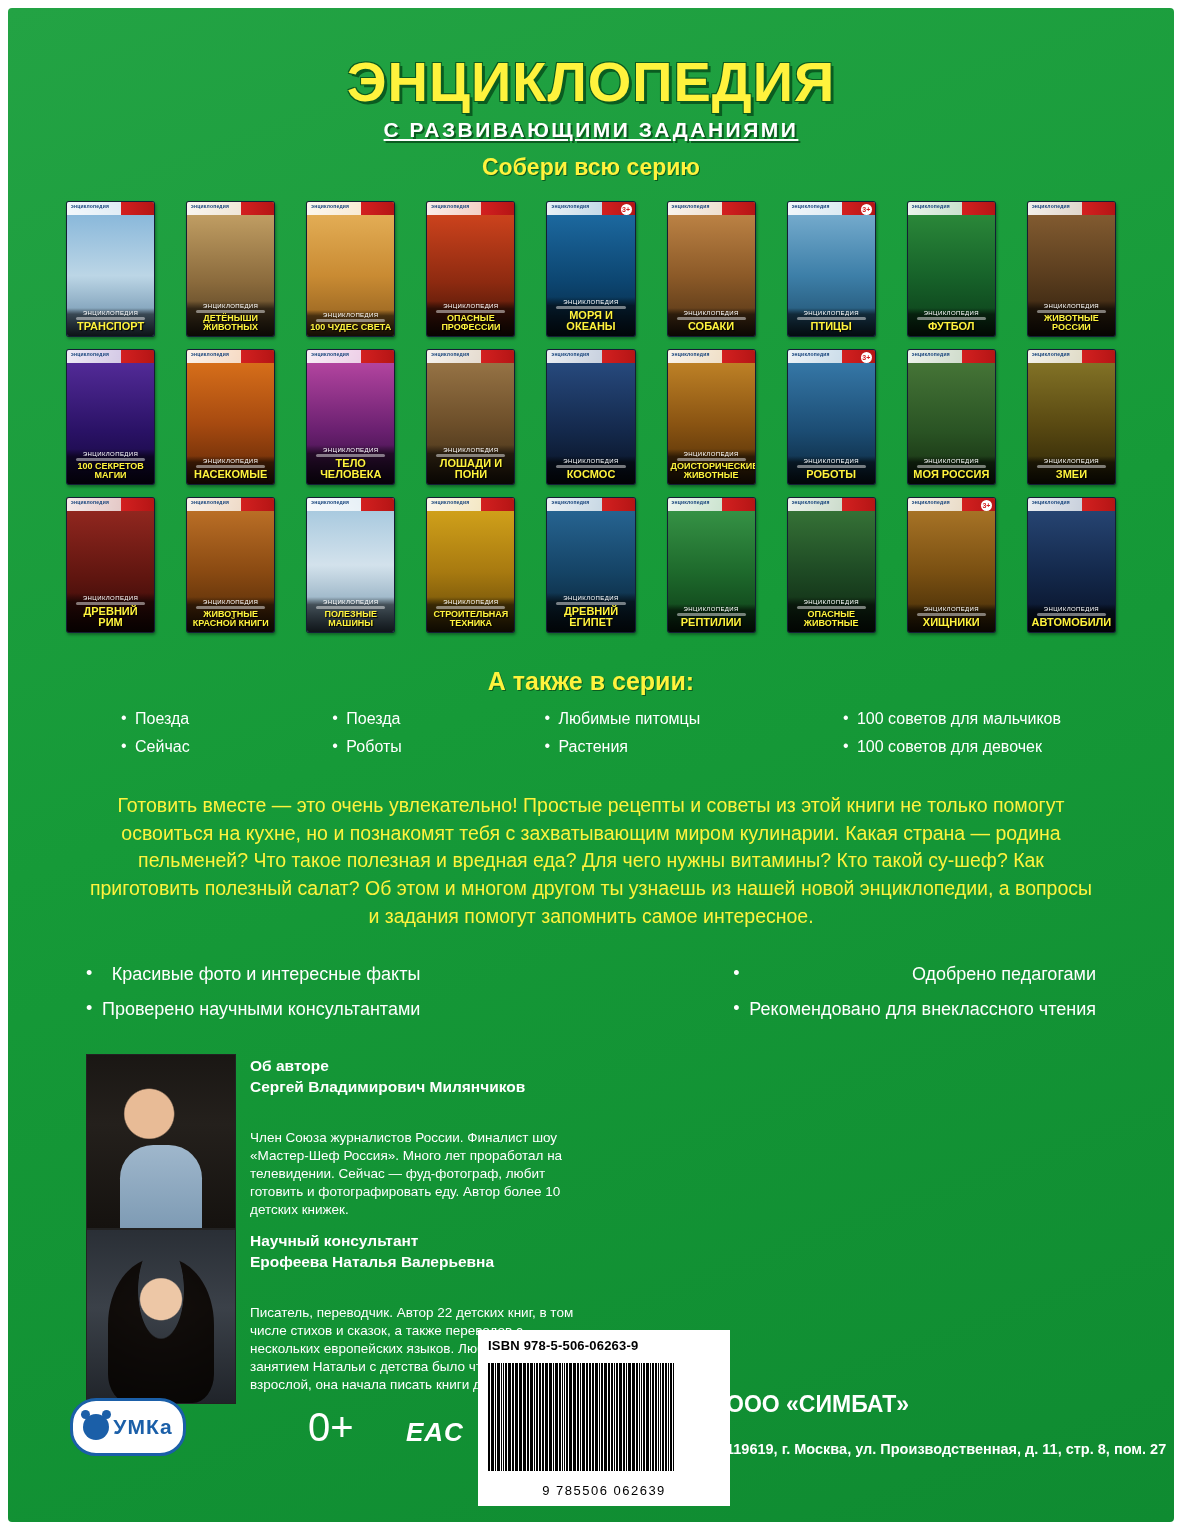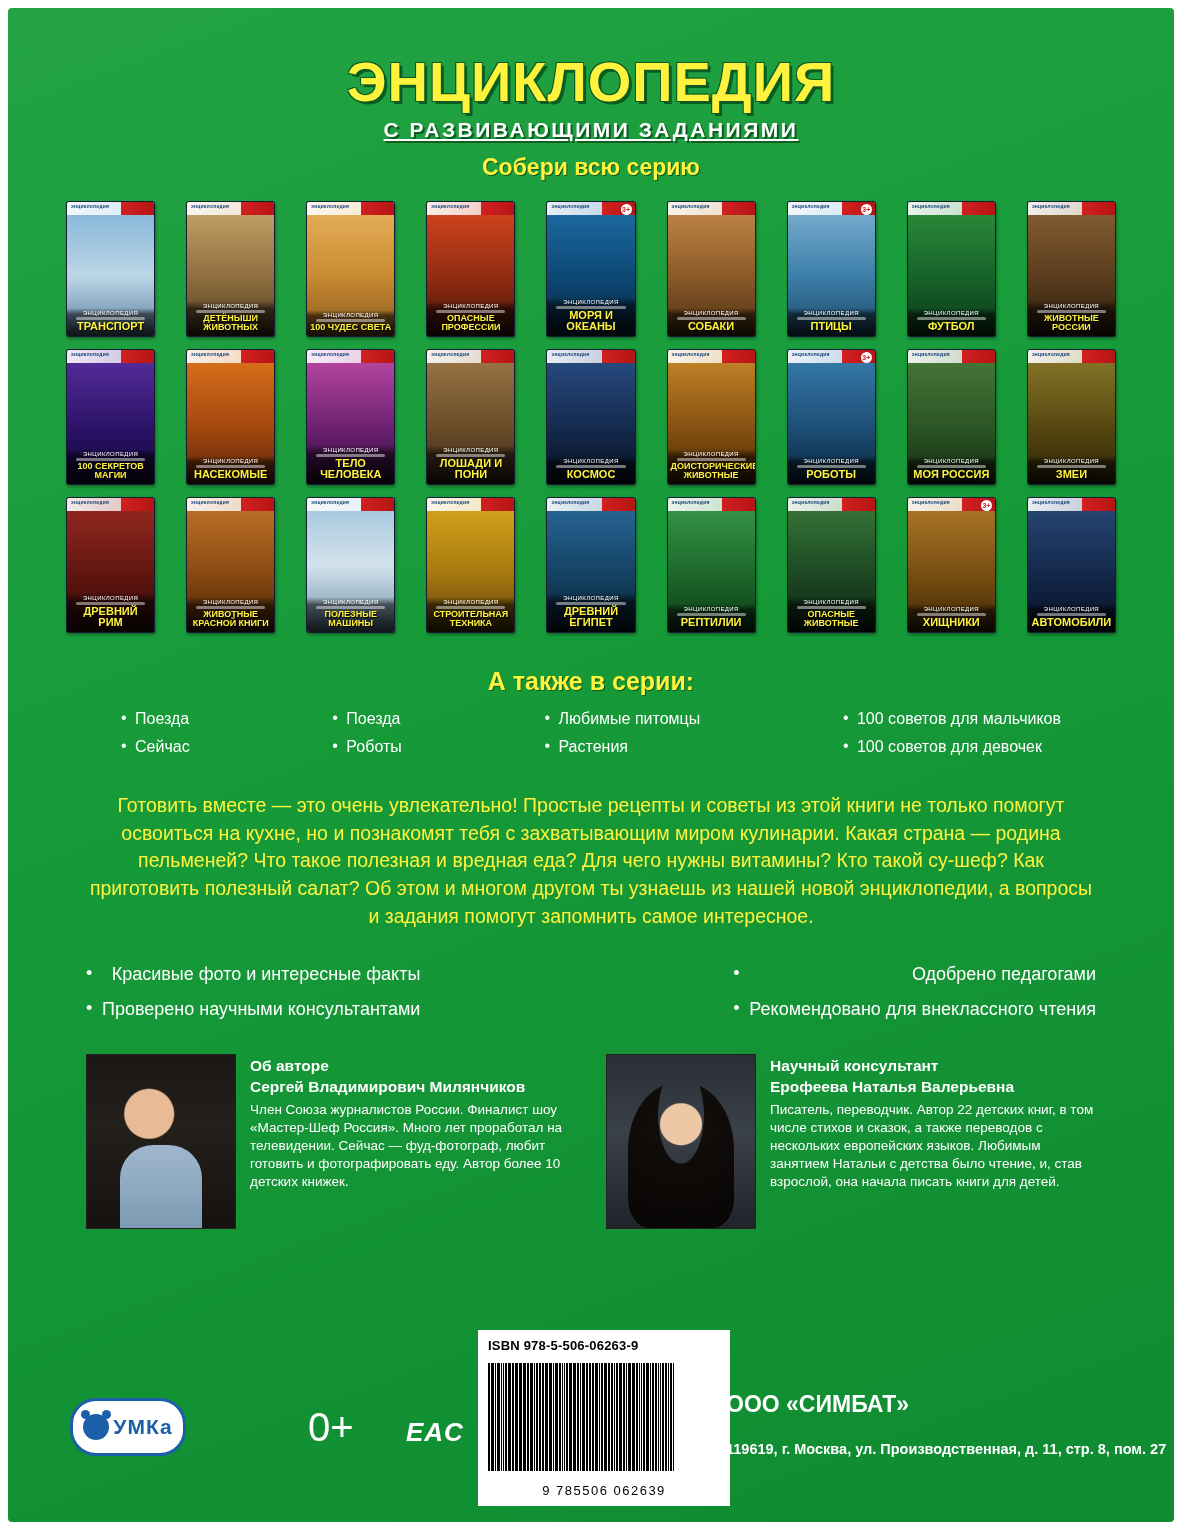--- a/index.html
+++ b/index.html
@@ -118,33 +118,33 @@
     margin: 34px auto 0; width: 1010px;
     display: flex; justify-content: space-between;
     color: #ffffff; font-size: 18px;
   }
   .features ul { margin: 0; padding: 0; }
   .features li { list-style: none; margin-bottom: 14px; padding-left: 16px; position: relative; text-align: right; }
   .features li:before { content: "•"; position: absolute; left: 0; top: -1px; }
   
   .people {
     margin: 20px auto 0; width: 1010px;
-    display: flex; justify-content: space-between;
+    display: flex; justify-content: space-between; flex-direction: column;
   }
   .person { display: flex; width: 490px; }
   .photo {
     width: 150px; height: 175px; flex: none;
     border: 1px solid rgba(0,0,0,.4);
     overflow: hidden; position: relative;
     background: #3a3a3a;
   }
   .person .txt { padding-left: 14px; padding-top: 2px; }
   .person .role { color: #ffffff; font-size: 15.5px; font-weight: bold; line-height: 1.3; }
   .person .who  { color: #ffffff; font-size: 15.5px; font-weight: bold; line-height: 1.3; }
-  .person .bio  { color: #ffffff; font-size: 13.5px; line-height: 1.33; margin-top: 4px; }
+  .person .bio  { color: #ffffff; font-size: 13.5px; line-height: 1.33; margin-top: 32px; }
   
   .ph-a { position:absolute; inset:0; background:
       radial-gradient(circle at 42% 34%, #e8bb96 0 17%, rgba(232,187,150,0) 18%),
       linear-gradient(180deg,#1a1714 0%,#24201c 40%,#15120f 100%); }
   .ph-a:after{content:"";position:absolute;left:22%;top:52%;width:56%;height:48%;
       background:linear-gradient(180deg,#9fb7cc,#7e9bb4);border-radius:40% 40% 0 0;}
   .ph-b { position:absolute; inset:0; background:
       radial-gradient(circle at 50% 40%, #edc7a6 0 16%, rgba(237,199,166,0) 17%),
       linear-gradient(180deg,#2a2f36 0%,#3b4149 45%,#20242a 100%); }
   .ph-b:after{content:"";position:absolute;left:14%;top:16%;width:72%;height:84%;

